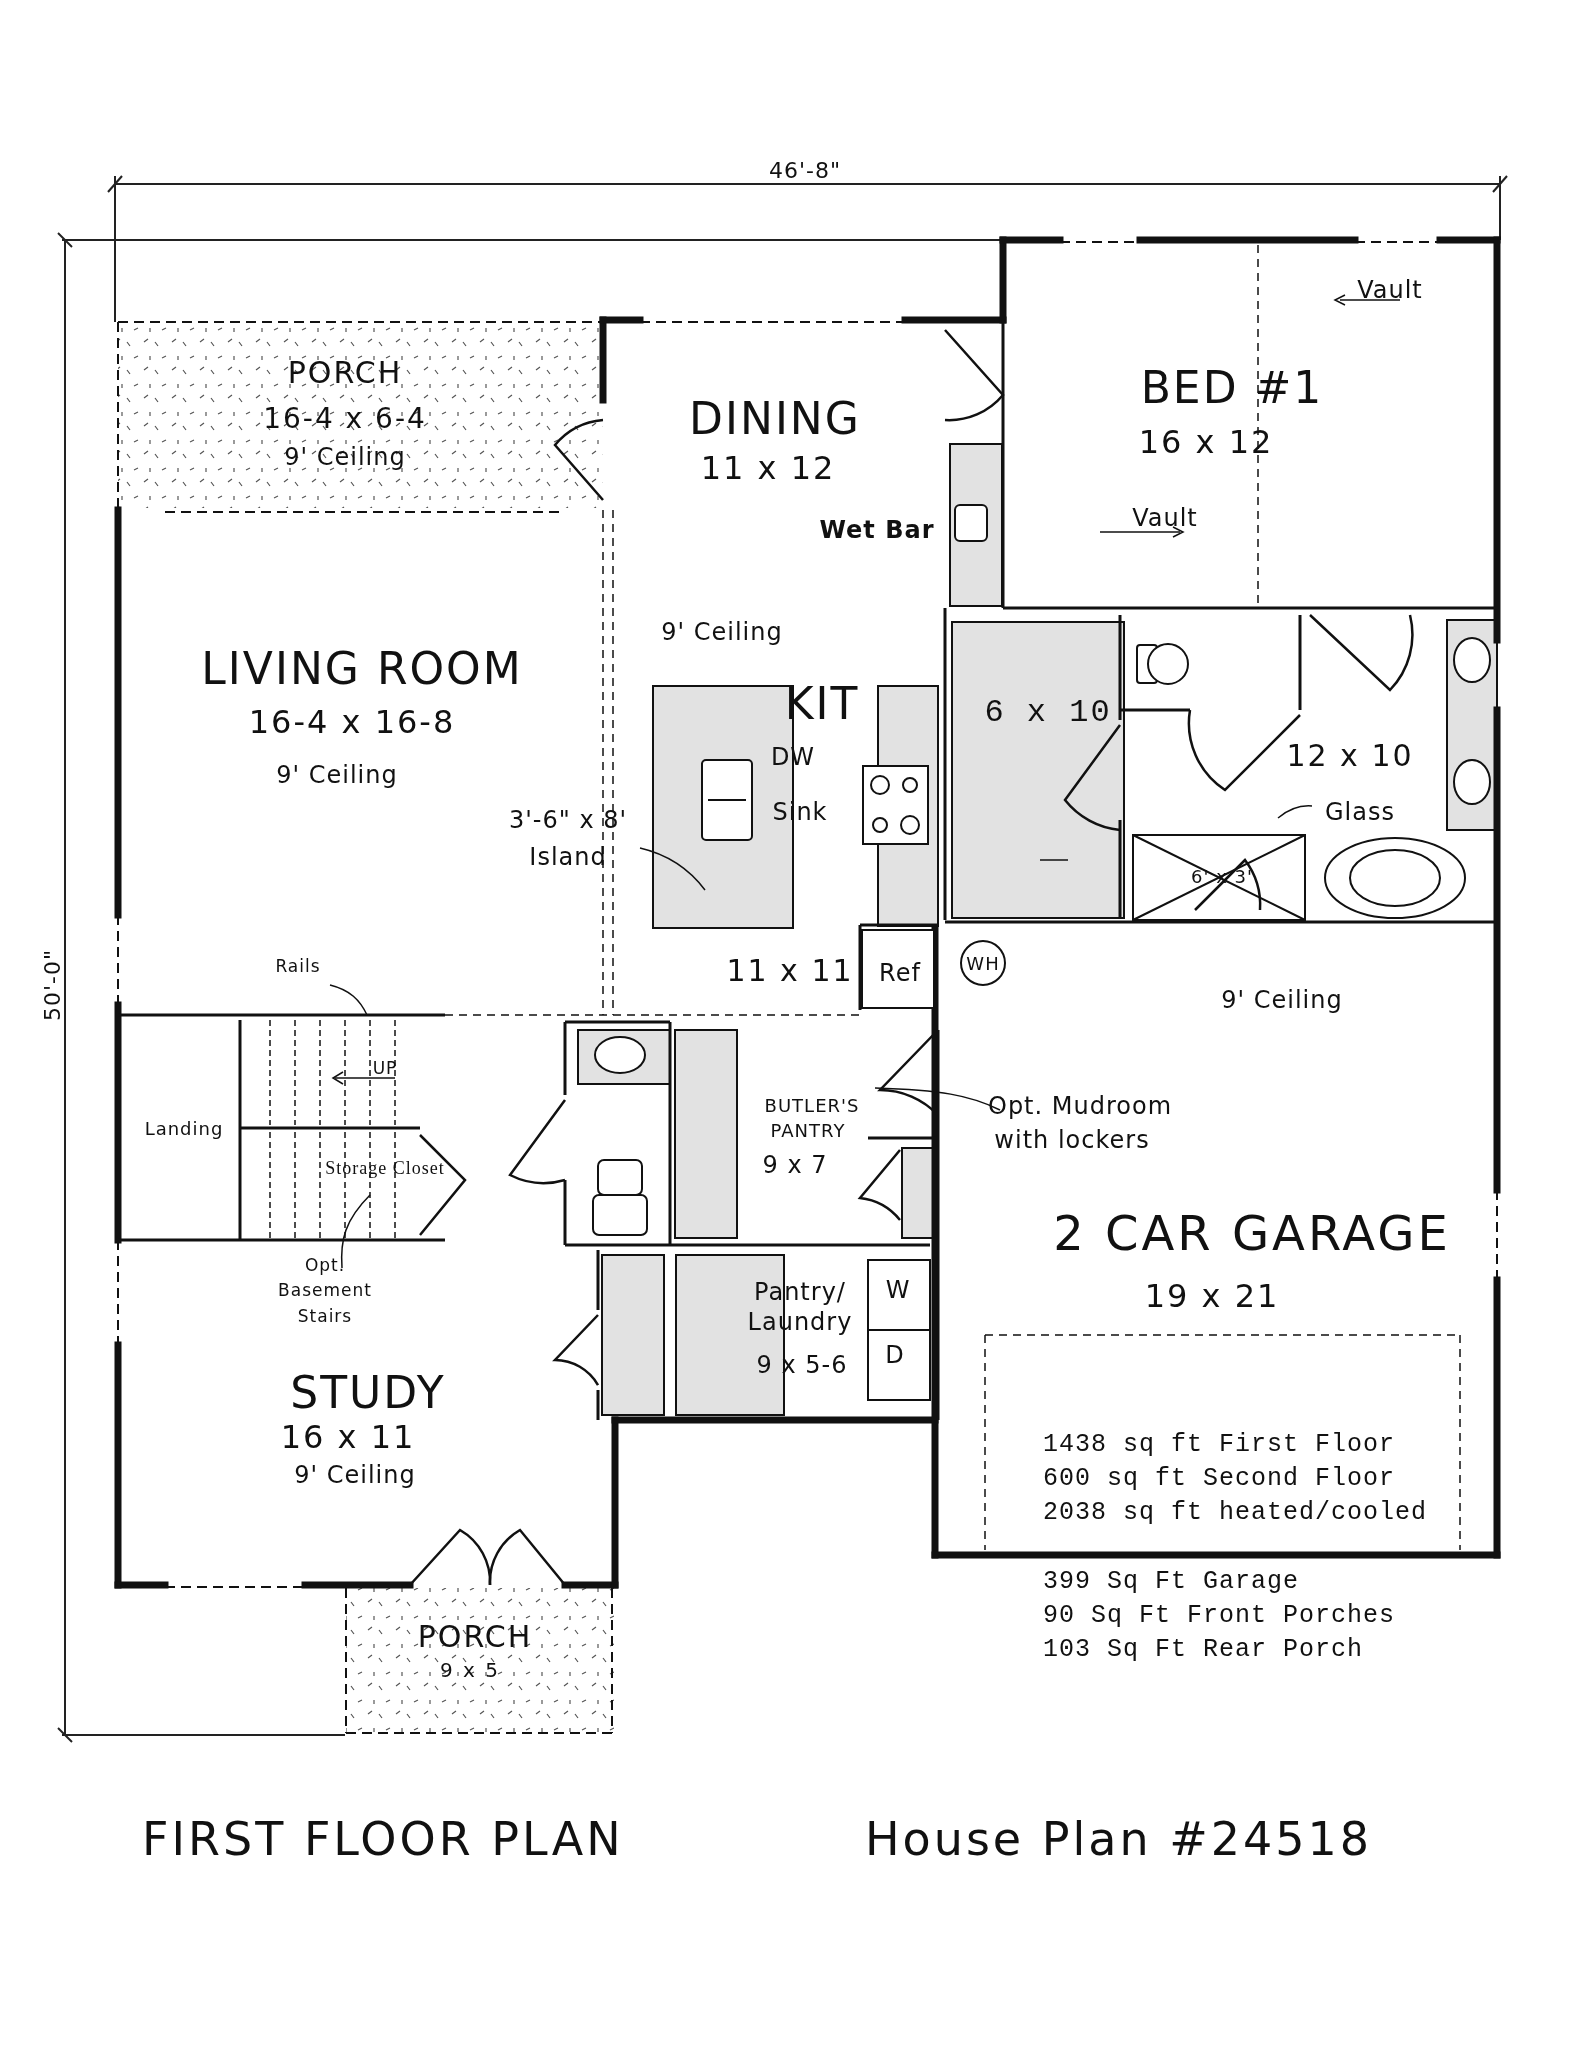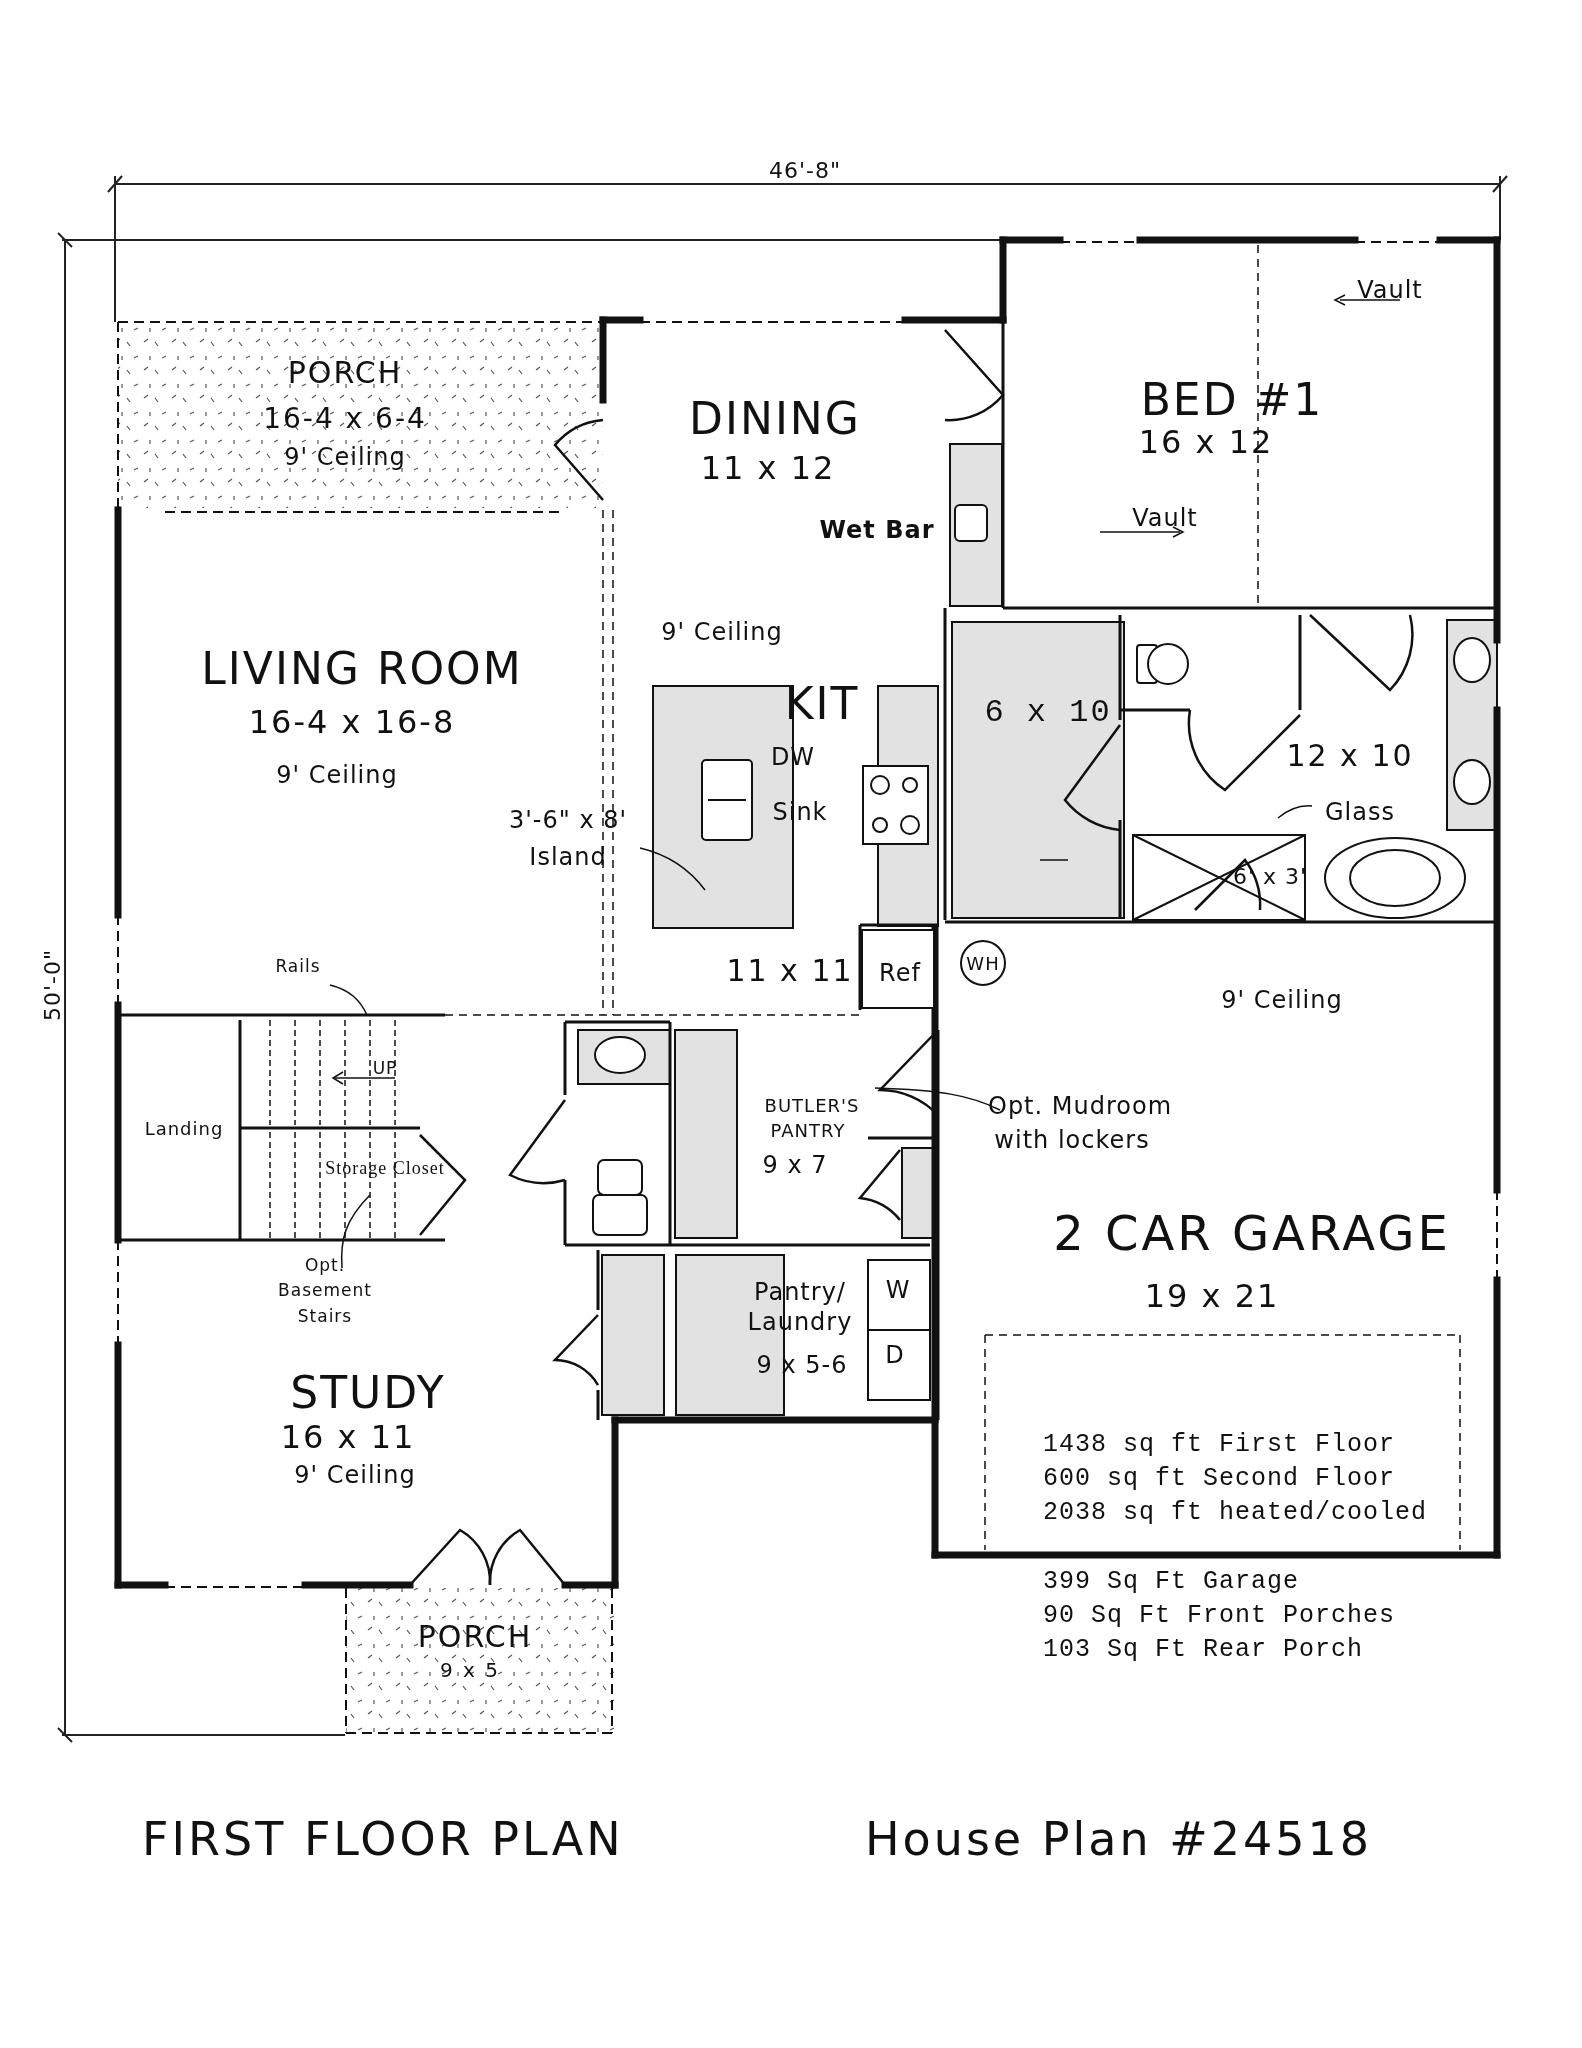--- a/index.html
+++ b/index.html
@@ -215,41 +215,41 @@
 
 <div class="lbl room-dim" style="left:345px;top:372px;font-size:30px;">PORCH</div>
 <div class="lbl room-dim" style="left:345px;top:418px;font-size:28px;">16-4 x 6-4</div>
 <div class="lbl note" style="left:345px;top:457px;">9' Ceiling</div>
 
 <div class="lbl room-title" style="left:775px;top:418px;">DINING</div>
 <div class="lbl room-dim" style="left:768px;top:468px;">11 x 12</div>
 <div class="lbl note" style="left:877px;top:530px;font-weight:bold;">Wet Bar</div>
 <div class="lbl note" style="left:722px;top:632px;">9' Ceiling</div>
 
-<div class="lbl room-title" style="left:1232px;top:387px;margin-top:12px;">BED #1</div>
+<div class="lbl room-title" style="left:1232px;top:387px;">BED #1</div>
 <div class="lbl room-dim" style="left:1206px;top:442px;">16 x 12</div>
 <div class="lbl note" style="left:1390px;top:290px;">Vault</div>
 <div class="lbl note" style="left:1165px;top:518px;">Vault</div>
 
 <div class="lbl room-title" style="left:362px;top:668px;">LIVING ROOM</div>
 <div class="lbl room-dim" style="left:352px;top:722px;">16-4 x 16-8</div>
 <div class="lbl note" style="left:337px;top:775px;">9' Ceiling</div>
 
 <div class="lbl room-title" style="left:822px;top:703px;">KIT</div>
 <div class="lbl note" style="left:793px;top:757px;">DW</div>
 <div class="lbl note" style="left:800px;top:812px;">Sink</div>
 <div class="lbl note" style="left:568px;top:820px;">3'-6" x 8'</div>
 <div class="lbl note" style="left:568px;top:857px;">Island</div>
 <div class="lbl room-dim" style="left:790px;top:970px;font-size:30px;">11 x 11</div>
 <div class="lbl note" style="left:900px;top:973px;">Ref</div>
 
 <div class="lbl room-dim" style="left:1048px;top:712px;font-size:32px;font-family:Liberation Mono, monospace;">6 x 10</div>
 <div class="lbl room-dim" style="left:1350px;top:755px;font-size:30px;">12 x 10</div>
 <div class="lbl note" style="left:1360px;top:812px;">Glass</div>
-<div class="lbl note" style="left:1222px;top:876px;font-size:22px;margin-left:48px;">6' x 3'</div>
+<div class="lbl note" style="left:1222px;top:876px;font-size:18px;">6' x 3'</div>
 
 <div class="lbl tiny" style="left:298px;top:966px;">Rails</div>
 <div class="lbl tiny" style="left:385px;top:1068px;">UP</div>
 <div class="lbl small" style="left:184px;top:1128px;">Landing</div>
 <div class="lbl small" style="left:385px;top:1168px;font-family:Liberation Serif, serif;">Storage Closet</div>
 <div class="lbl tiny" style="left:325px;top:1265px;">Opt.</div>
 <div class="lbl tiny" style="left:325px;top:1290px;">Basement</div>
 <div class="lbl tiny" style="left:325px;top:1316px;">Stairs</div>
 
 <div class="lbl small" style="left:812px;top:1105px;">BUTLER'S</div>

